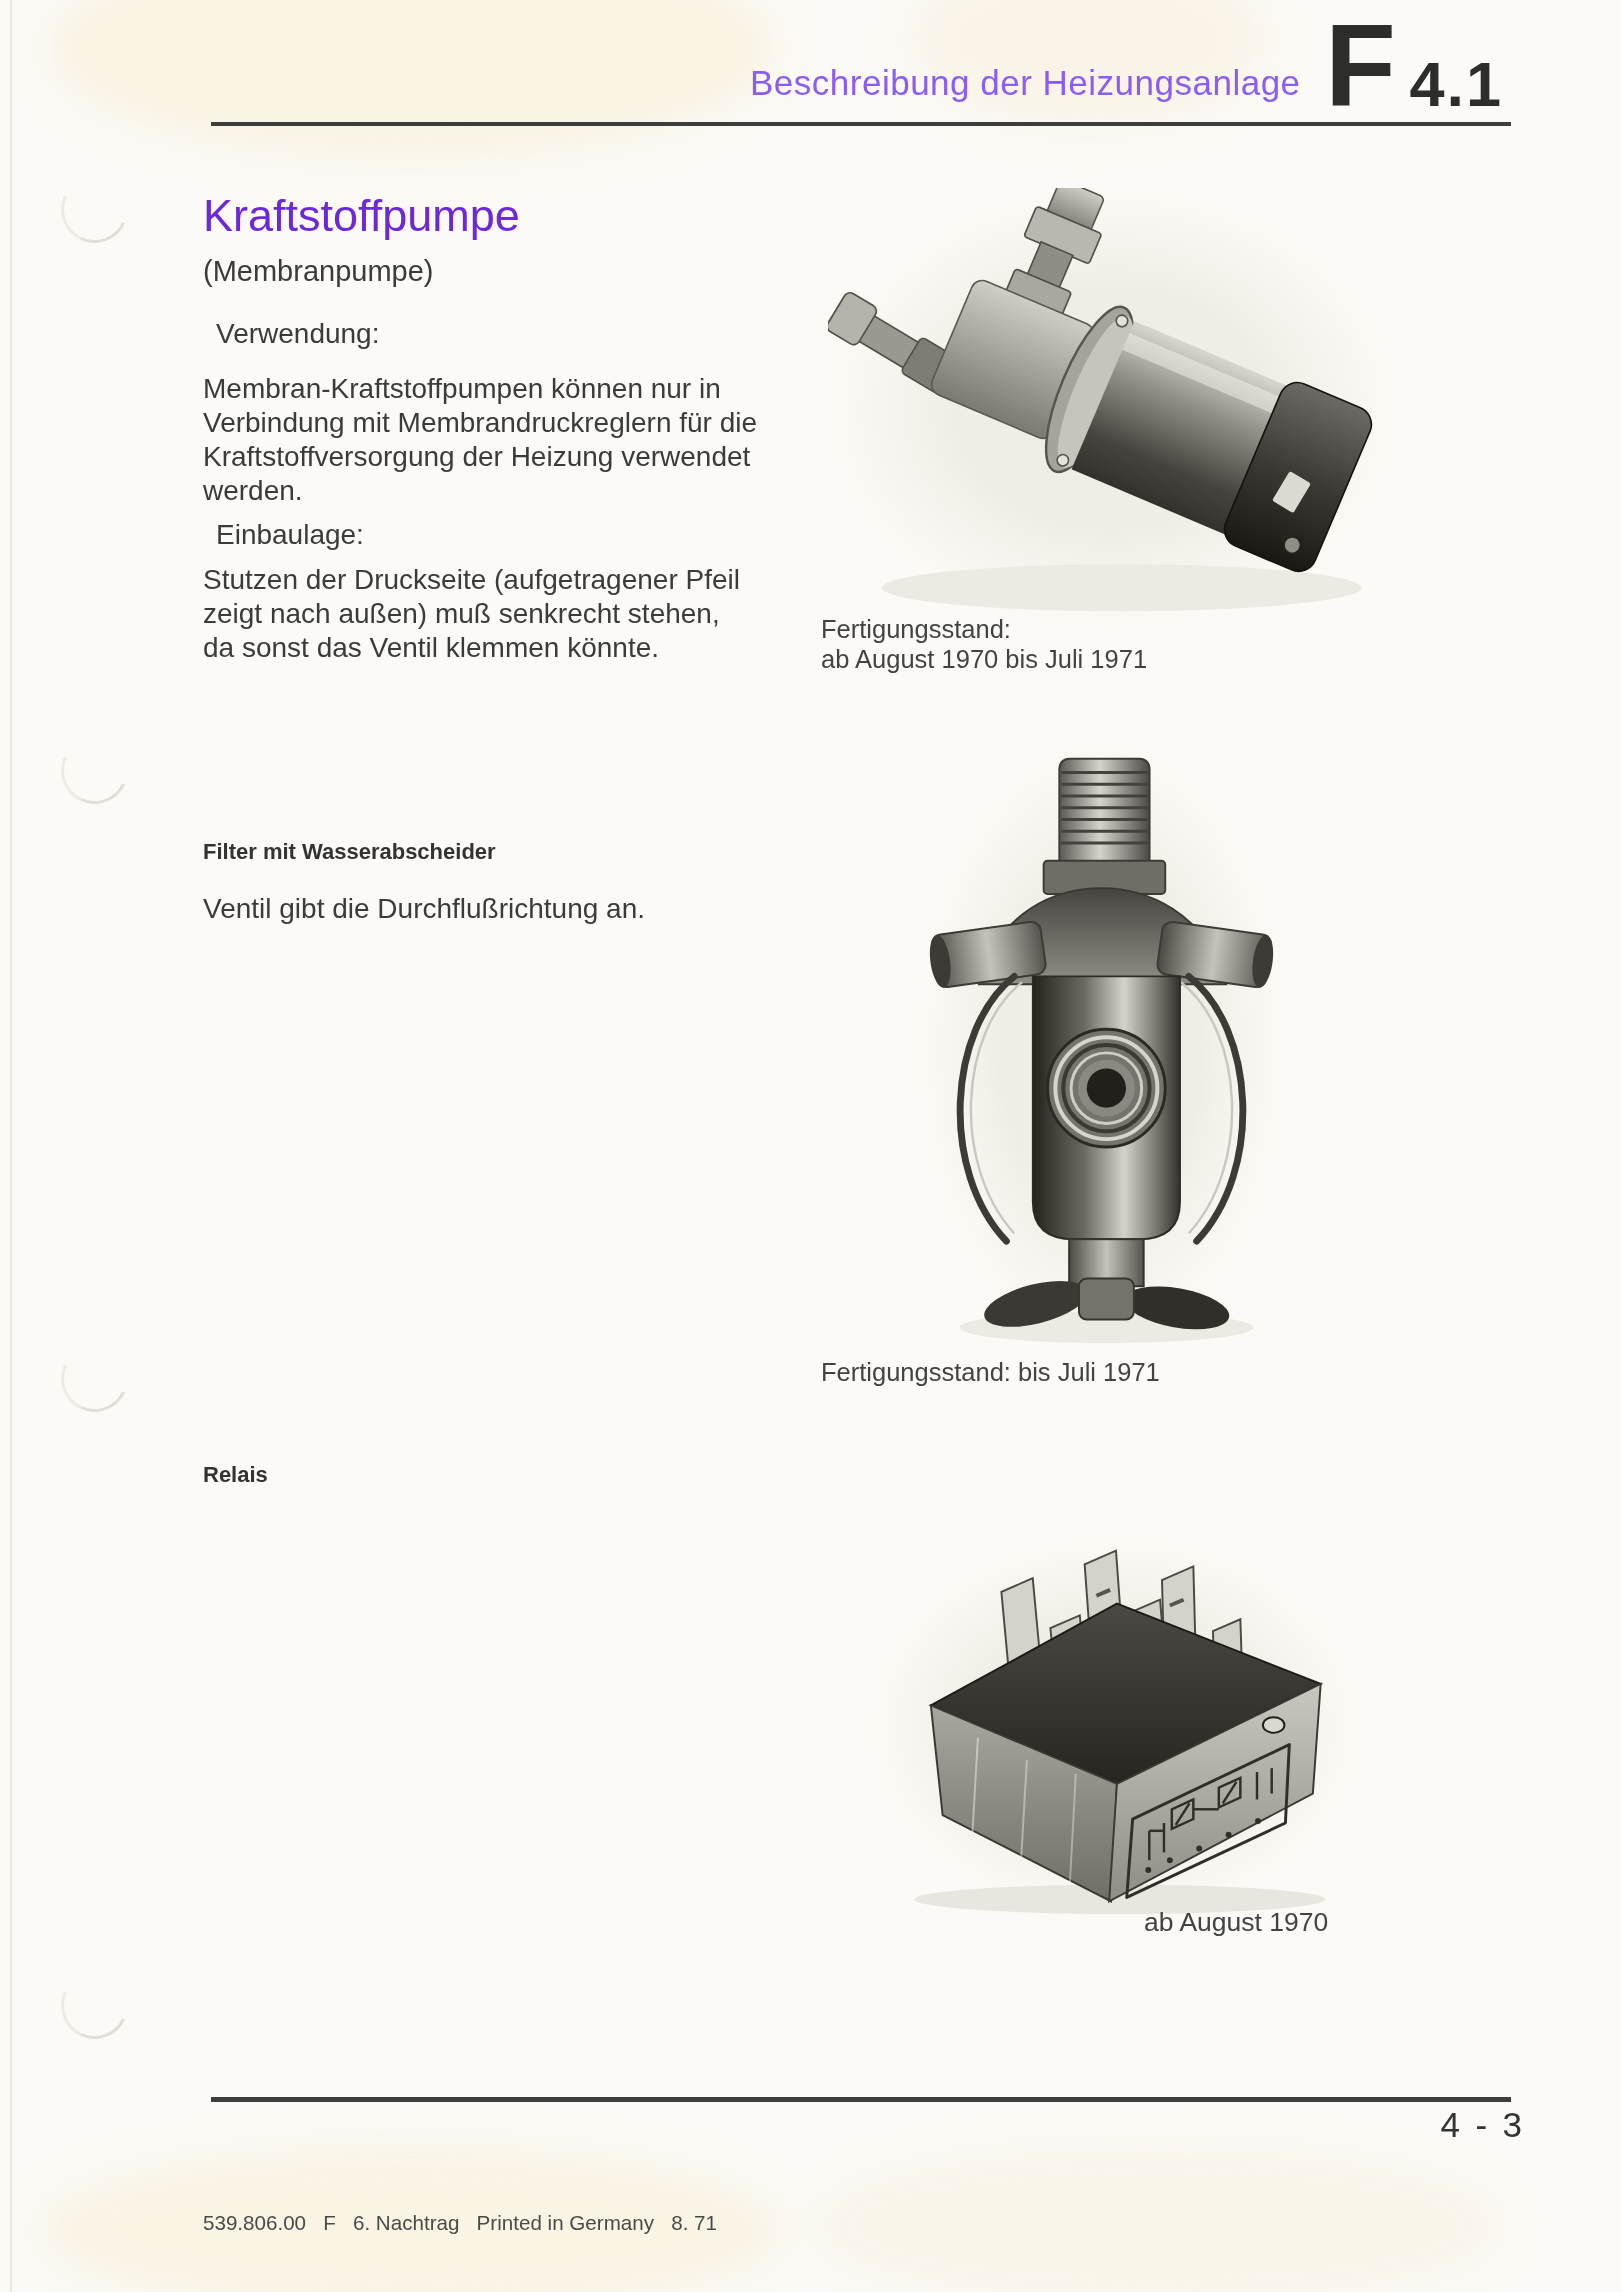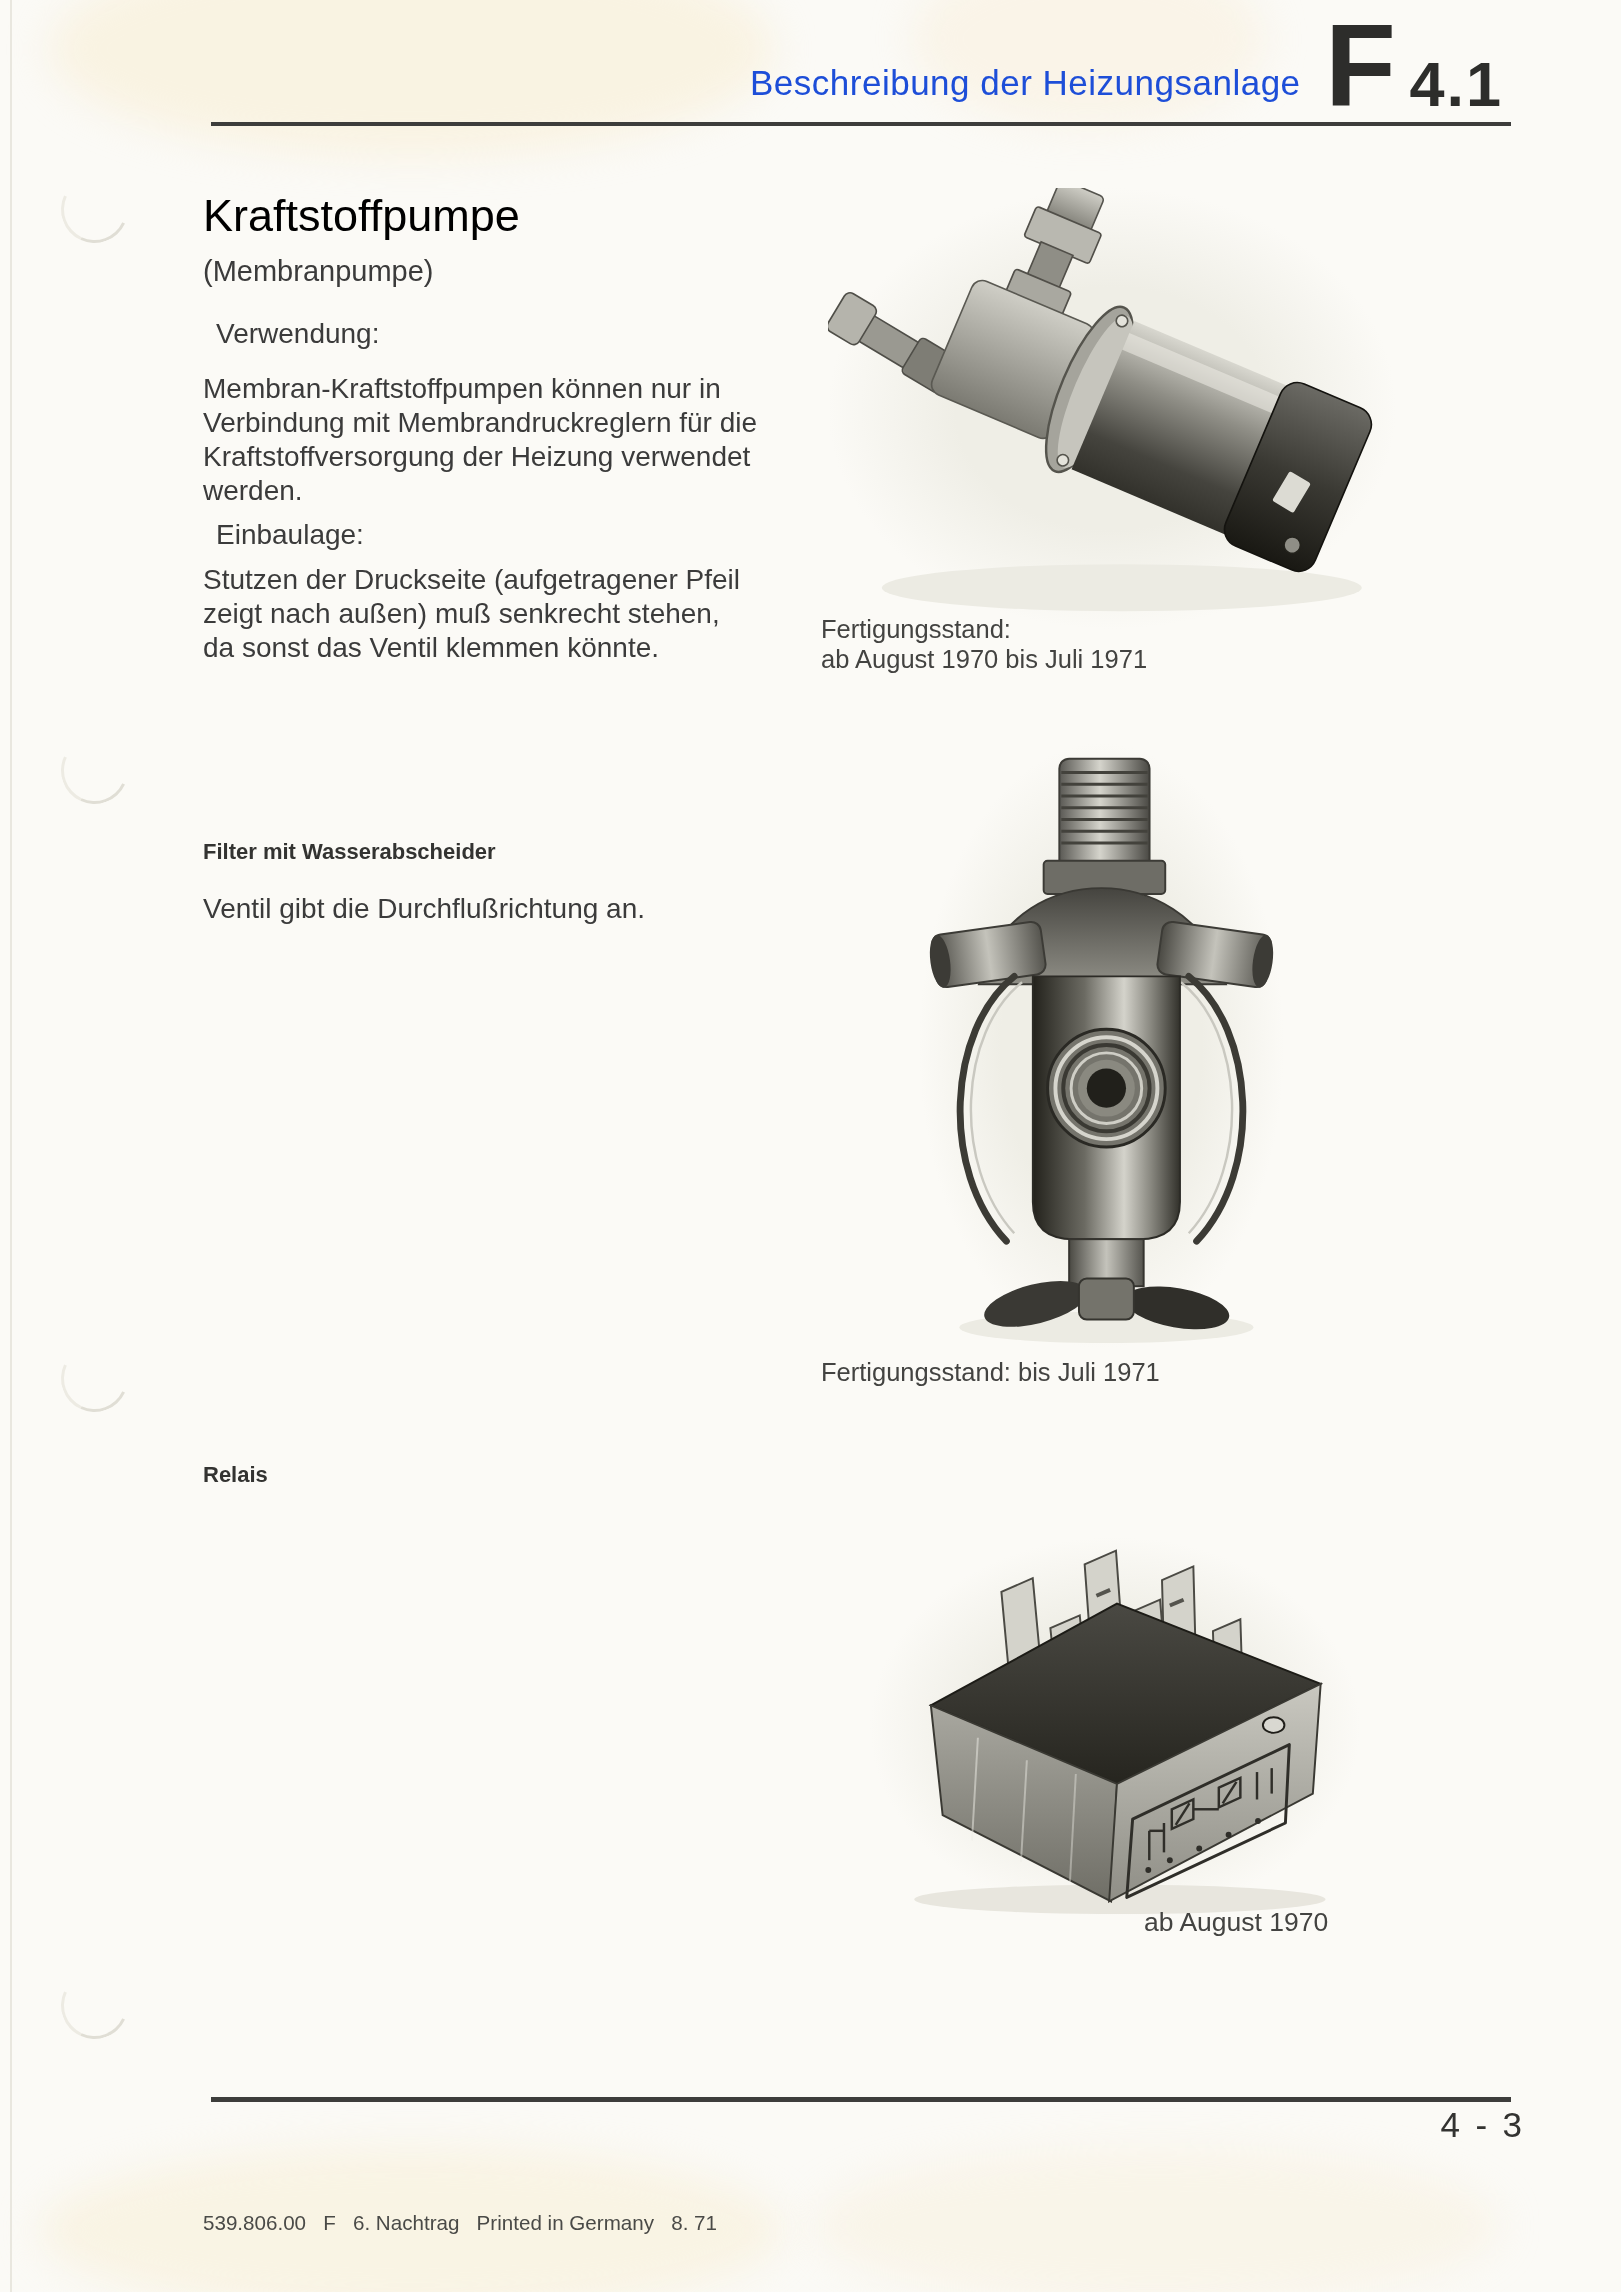--- a/index.html
+++ b/index.html
@@ -13,25 +13,25 @@
     color:#3b3b3b;
   }
   .blob{position:absolute;border-radius:50%;filter:blur(19.6px);pointer-events:none;}
   .edge-line{position:absolute;left:9.8px;top:0;width:2px;height:100%;background:#e9e7df;}
   .ring{
     position:absolute;left:61px;width:61px;height:61px;border-radius:50%;
     border:3.9px solid transparent;border-bottom-color:#e0ded5;border-left-color:#edebe3;
     transform:rotate(-20deg);
   }
   .hrule{position:absolute;background:#3d3d3b;}
-  .header-title{position:absolute;top:63px;left:750px;font-size:35px;letter-spacing:0.5px;color:#1d4ed8;}
+  .header-title{position:absolute;top:63px;left:750px;font-size:35px;letter-spacing:0.5px;color:#8b5cf6;}
   .chapter{position:absolute;top:7.8px;left:1325px;display:flex;align-items:baseline;gap:13.7px;color:#2d2d2b;}
   .chapter .letter{font-size:116px;font-weight:bold;line-height:1;}
   .chapter .number{font-size:63px;font-weight:bold;letter-spacing:2px;}
-  .h1{position:absolute;top:190px;left:203px;font-size:45px;color:#000000;}
+  .h1{position:absolute;top:190px;left:203px;font-size:45px;color:#6d28d9;}
   .h1-sub{position:absolute;top:255px;left:203px;font-size:29px;}
   .label{position:absolute;left:203px;font-size:28px;margin-left:13px;}
   .para{position:absolute;left:203px;font-size:28px;line-height:34px;white-space:pre-line;}
   .bold-head{position:absolute;left:203px;font-size:22px;font-weight:bold;color:#333331;}
   .caption{position:absolute;font-size:25.5px;line-height:30px;color:#434341;white-space:pre-line;}
   .photo{position:absolute;background:radial-gradient(closest-side,#efeee6 55%,rgba(251,250,246,0) 100%);}
   .photo svg{display:block;width:100%;height:100%;}
   .footer-title{position:absolute;top:2115px;right:232px;font-size:29px;font-weight:bold;color:#333331;}
   .page-number{position:absolute;top:2105px;right:96px;font-size:35px;font-weight:500;letter-spacing:2.9px;color:#333331;}
   .imprint{position:absolute;top:2211px;left:203px;font-size:20.6px;color:#4a4a47;white-space:pre;}

